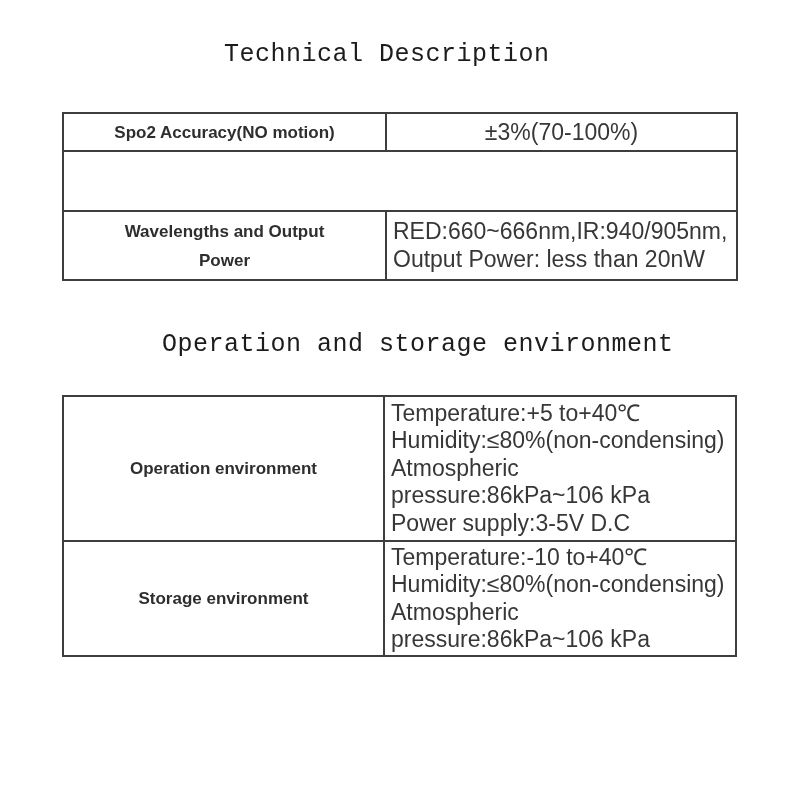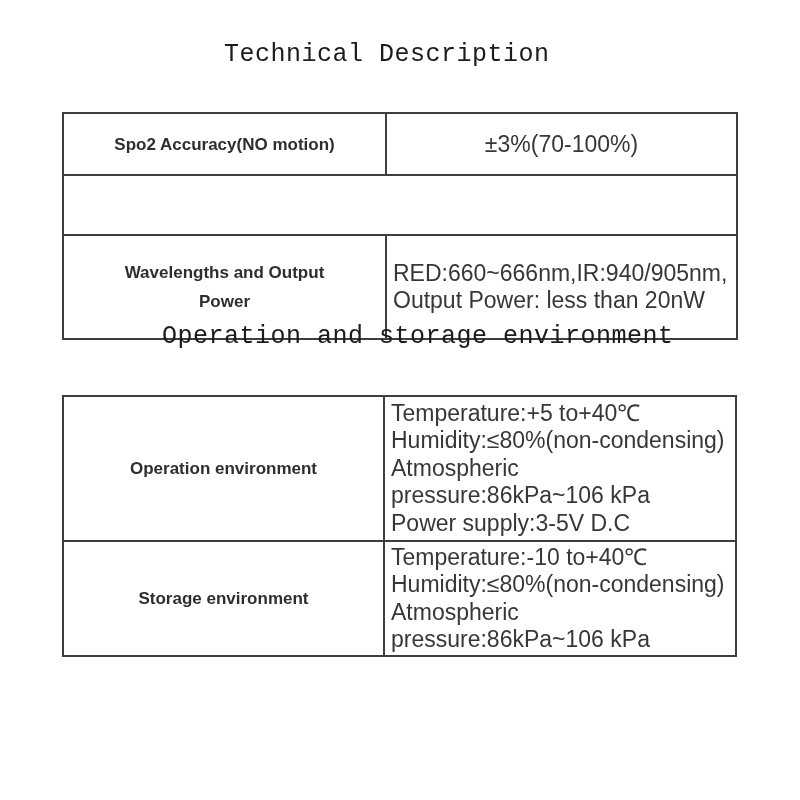--- a/index.html
+++ b/index.html
@@ -14,21 +14,21 @@
   .heading {
     position: absolute;
     font-family: "Liberation Mono", "DejaVu Sans Mono", monospace;
     font-size: 25px;
     font-weight: 400;
     color: #1c1c1c;
     white-space: nowrap;
     letter-spacing: 0.5px;
   }
   #title-1 { left: 224px; top: 40px; }
-  #title-2 { left: 162px; top: 322px; }
+  #title-2 { left: 162px; top: 330px; }
 
   .tbl {
     position: absolute;
     border: 2px solid #3e3e3e;
     background: #ffffff;
   }
   #tbl-1 { left: 62px; top: 112px; width: 676px; }
   #tbl-2 { left: 62px; top: 395px; width: 675px; }
 
   .row { display: flex; border-top: 2px solid #3e3e3e; }
@@ -62,31 +62,31 @@
   .cell-value.center { align-items: center; text-align: center; }
   .cell-value.left   { align-items: flex-start; text-align: left; padding-left: 6px; padding-right: 4px; }
   .cell-value.left .value-line { line-height: 27.5px; }
 </style>
 </head>
 <body>
 
 <div class="heading" id="title-1">Technical Description</div>
 
 <div class="tbl" id="tbl-1">
-  <div class="row" style="height:60px">
+  <div class="row" style="height:36px">
     <div class="cell-label">
       <span>Spo2 Accuracy(NO motion)</span>
     </div>
     <div class="cell-value center">
       <div class="value-line">±3%(70-100%)</div>
     </div>
   </div>
   <div class="row" style="height:60px">
   </div>
-  <div class="row" style="height:104px">
+  <div class="row" style="height:69px">
     <div class="cell-label">
       <span>Wavelengths and Output Power</span>
     </div>
     <div class="cell-value left">
       <div class="value-line">RED:660~666nm,IR:940/905nm,</div>
       <div class="value-line">Output Power: less than 20nW</div>
     </div>
   </div>
 </div>
 

